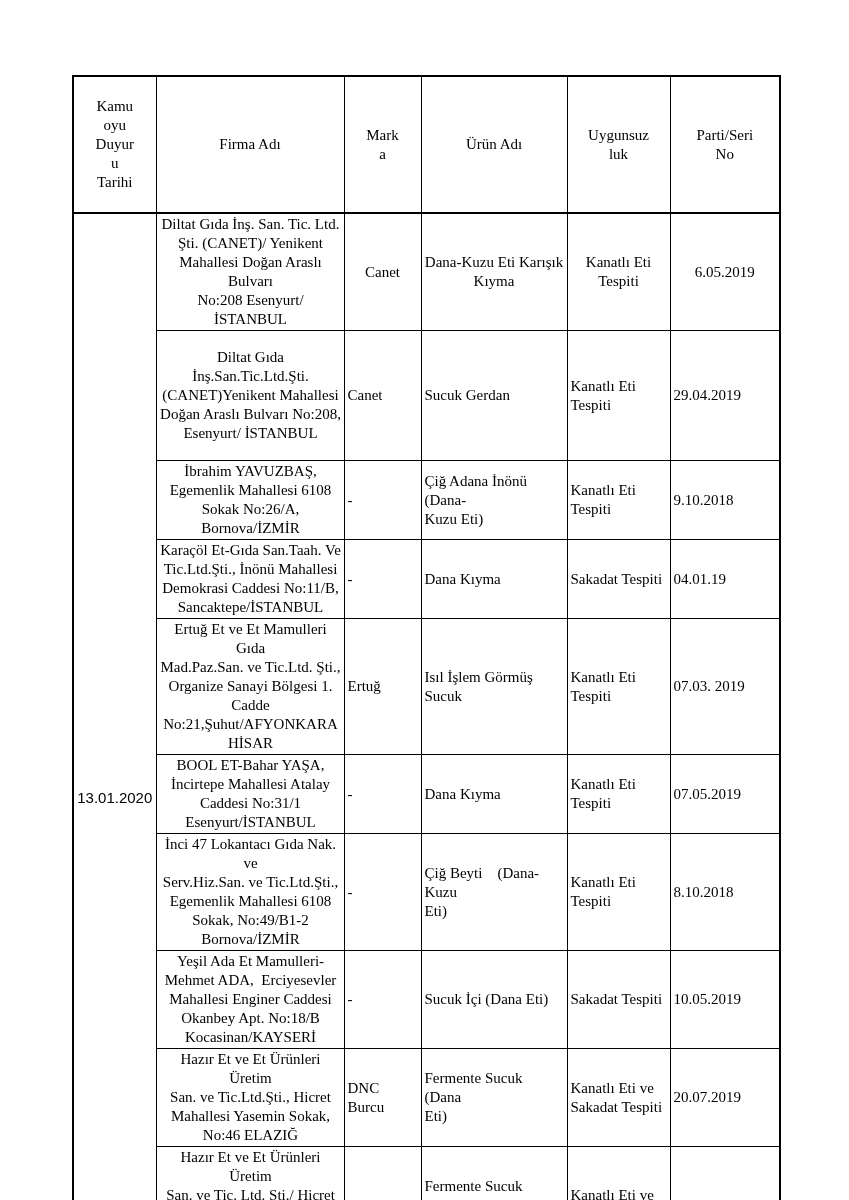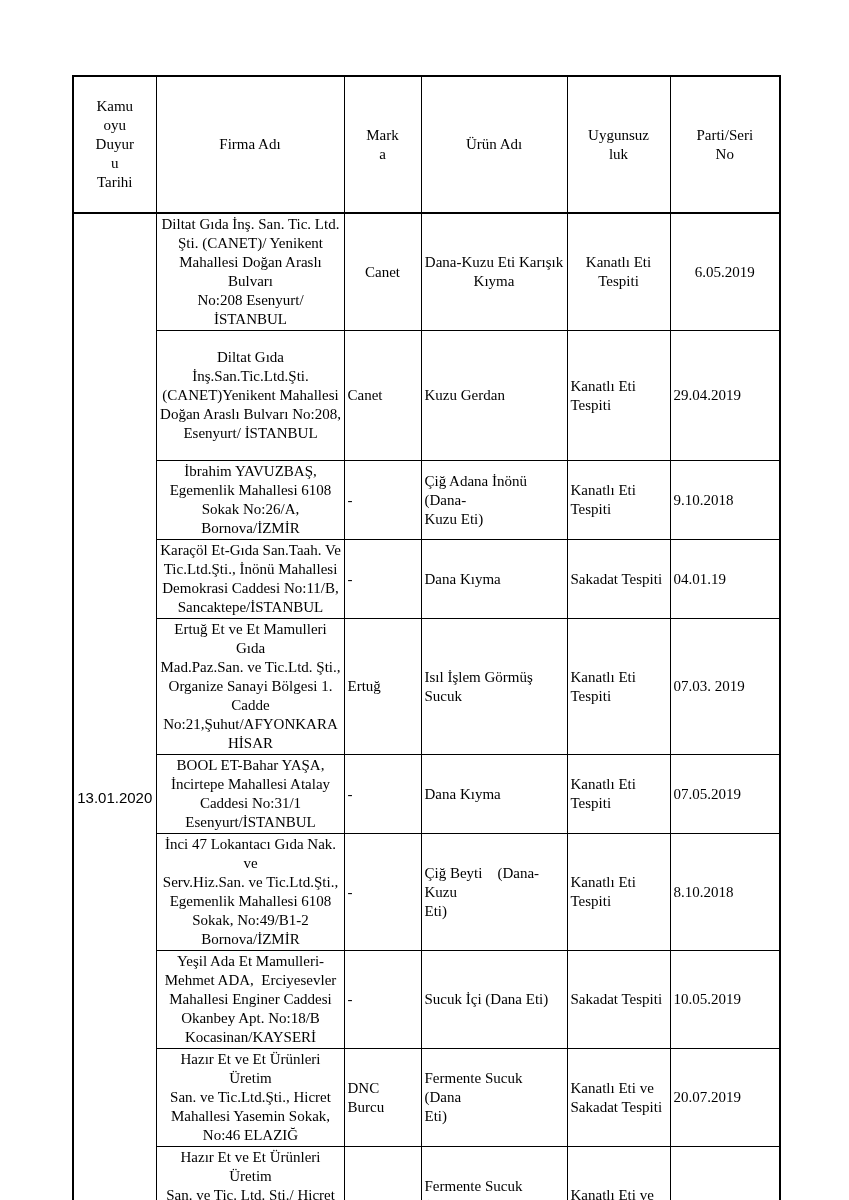--- a/index.html
+++ b/index.html
@@ -95,21 +95,21 @@
         <td class="cell">Kanatlı Eti
 Tespiti</td>
         <td class="cell">6.05.2019</td>
       </tr>
       <tr style="height:130px">
         <td class="firma">Diltat Gıda İnş.San.Tic.Ltd.Şti.
 (CANET)Yenikent Mahallesi
 Doğan Araslı Bulvarı No:208,
 Esenyurt/ İSTANBUL</td>
         <td class="cell">Canet</td>
-        <td class="cell">Kuzu Gerdan</td>
+        <td class="cell">Sucuk Gerdan</td>
         <td class="cell">Kanatlı Eti
 Tespiti</td>
         <td class="cell">29.04.2019</td>
       </tr>
       <tr style="height:78px">
         <td class="firma">İbrahim YAVUZBAŞ,
 Egemenlik Mahallesi 6108
 Sokak No:26/A,
 Bornova/İZMİR</td>
         <td class="cell">-</td>

